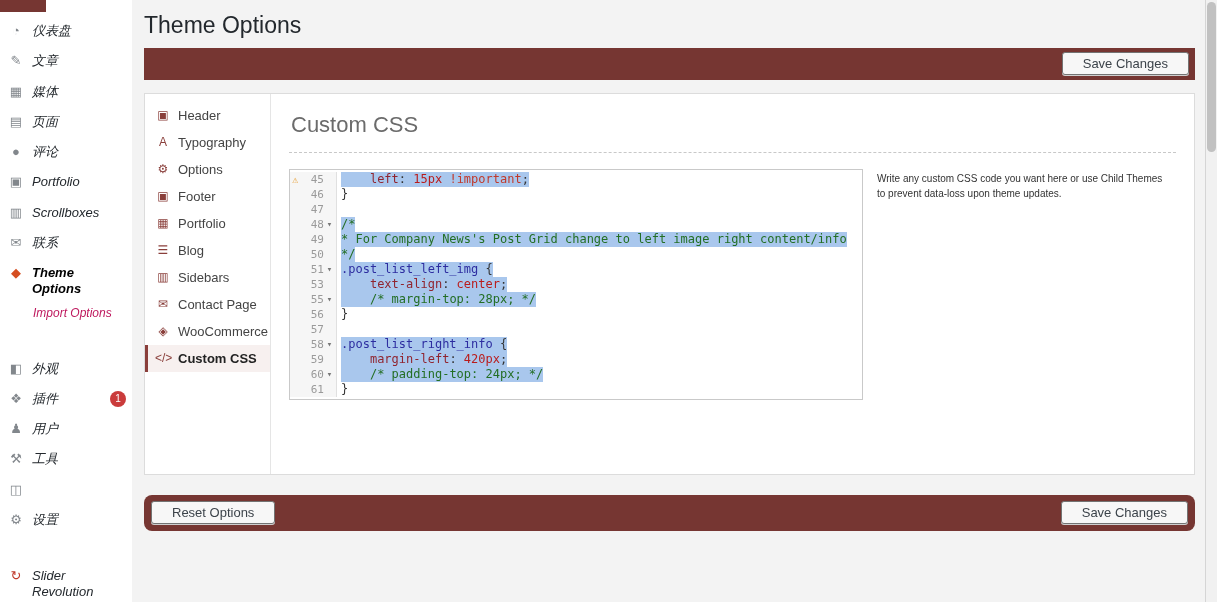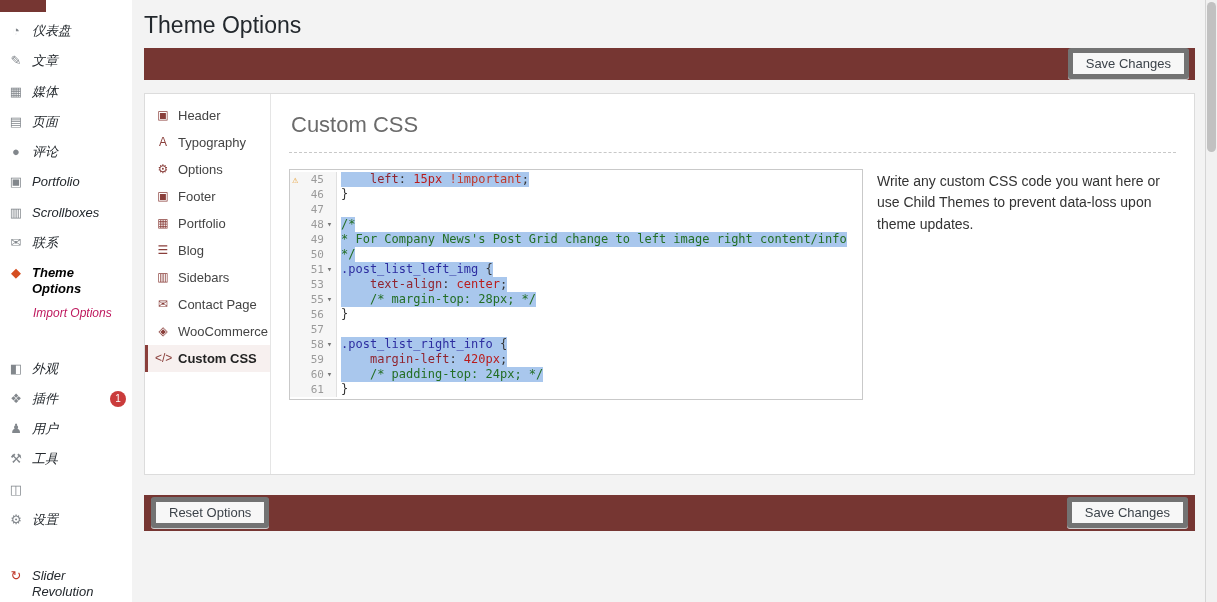--- a/index.html
+++ b/index.html
@@ -21,39 +21,39 @@
   .sb-item.submenu { padding:1px 6px 7px 33px; font-size:12px; color:#be185d; }
   .sb-item.gap { margin-top:26px; }
   .sb-badge { flex:none; background:#ca3b3b; color:#fff; border-radius:50%; font-size:10px; min-width:16px; height:16px; line-height:16px; text-align:center; margin-left:2px; }
 
   
   .content { position:absolute; left:132px; top:0; width:1073px; height:602px; background:#f3f3f3; padding:0 10px 0 12px; z-index:1; }
   .page-title { font-size:23px; font-weight:400; color:#23282d; margin:12px 0 8px 0; line-height:1.2; }
 
   .bar { background:#763632; display:flex; align-items:center; }
   .topbar { height:32px; justify-content:flex-end; padding:0 6px; }
-  .bottombar { height:36px; justify-content:space-between; padding:0 7px; margin-top:20px; }
+  .bottombar { height:36px; justify-content:space-between; padding:0 7px; margin-top:20px;border-radius:8px; }
   .btn {
-    background:#f7f7f7; border:5px solid #737373; border-radius:3px; color:#3c434a;
-    font-size:13px; padding:3px 13px; cursor:pointer; font-family:inherit; box-shadow:0 1px 0 #cfcfcf;
+    background:#f7f7f7; border:1px solid #737373; border-radius:3px; color:#3c434a;
+    font-size:13px; padding:3px 20px; cursor:pointer; font-family:inherit; box-shadow:0 1px 0 #cfcfcf;
   }
 
   
   .panel { margin-top:13px; background:#fff; border:1px solid #dcdcdc; display:flex; align-items:stretch; min-height:382px; }
   .subnav { width:126px; flex:none; border-right:1px solid #e5e5e5; padding:8px 0; background:#fff; }
   .sn-item { display:flex; align-items:center; gap:7px; padding:6px 10px; font-size:13px; color:#444; cursor:pointer; }
   .sn-icon { color:#8a3f3b; font-size:12px; width:16px; flex:none; text-align:center; }
   .sn-item.active { background:#f7f0ef; border-left:3px solid #8a3f3b; padding-left:7px; }
   .sn-item.active .sn-label { font-weight:bold; color:#222; }
 
   .main { flex:1; padding:14px 18px 18px 18px; min-width:0; }
   .panel-title { font-size:22px; font-weight:400; color:#6b6b6b; margin:4px 0 14px 2px; }
   .dashed { border-top:1px dashed #c8c8c8; margin:0 0 16px 0; }
   .editor-row { display:flex; gap:14px; align-items:flex-start; }
-  .hint { width:292px; flex:none; font-size:14px; color:#333; line-height:1.55; margin:2px 0 0 0; }
+  .hint { width:292px; flex:none; font-size:10px; color:#333; line-height:1.55; margin:2px 0 0 0; }
 
   
   .editor {
     width:574px; flex:none; border:1px solid #c9c9c9; background:#fff;
     font-family:"DejaVu Sans Mono", monospace; font-size:12px; line-height:15px; padding:2px 0; overflow:hidden;
   }
   .ed-line { display:flex; height:15px; }
   .ed-gut {
     flex:none; width:47px; display:flex; justify-content:flex-end; align-items:center;
     color:#9a9a9a; background:#f6f6f6; border-right:1px solid #e0e0e0; padding-right:1px; position:relative;

